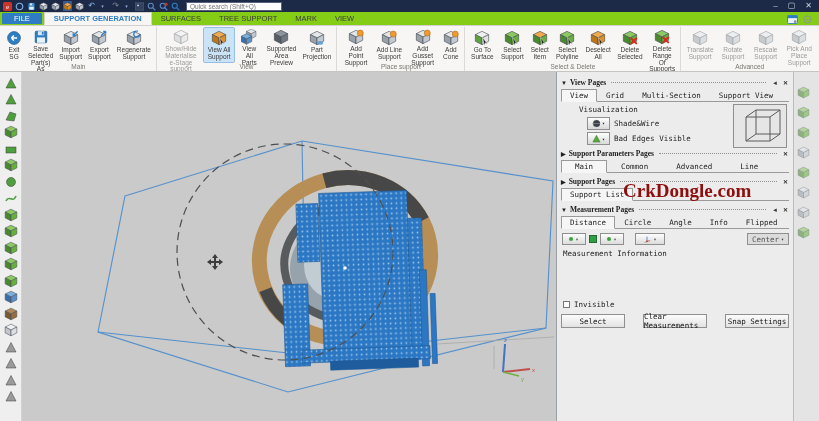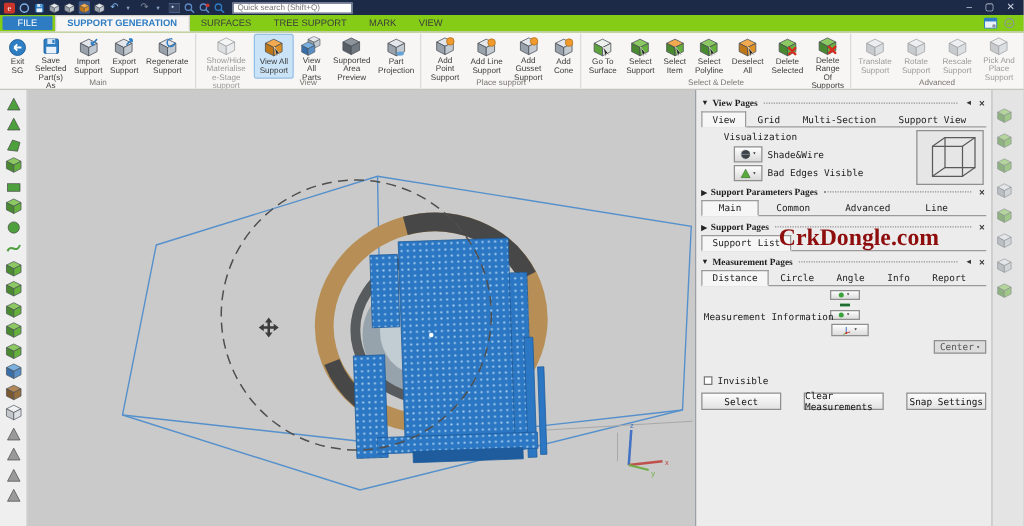--- a/index.html
+++ b/index.html
@@ -73,21 +73,21 @@
   .ptab{padding:1px 8px;font-size:7.5px;color:#222;border:1px solid transparent;margin-bottom:-1px;height:13px;display:flex;align-items:center;}
   .ptab.active{background:#f6f6f6;border:1px solid #9a9a9a;border-bottom:1px solid #f6f6f6;}
   .ptab.spread{padding:1px 13px;}
   .sec{margin-bottom:3px;position:relative;}
   .vizlabel{margin:3px 0 1px 18px;}
   .vizrow{display:flex;align-items:center;gap:4px;margin:2.5px 0 2.5px 2px;height:13px;padding-left:24px;}
   .combobtn{width:23px;height:13px;border:1px solid #8f8f8f;background:linear-gradient(#fefefe,#d9d9d9);
     display:flex;align-items:center;justify-content:center;gap:1px;}
   .combobtn .car{font-size:5px;color:#333;}
   .cubepreview{position:absolute;right:2px;top:27px;width:54px;height:44px;border:1px solid #8f8f8f;background:#e6e6e6;}
-  .mrow{display:flex;align-items:center;gap:3px;margin:3px 0 2px 1px;height:14px;flex-direction:column;}
+  .mrow{display:flex;align-items:center;gap:3px;margin:3px 0 2px 1px;height:14px;}
   .combo{height:12px;border:1px solid #8f8f8f;background:linear-gradient(#fdfdfd,#dcdcdc);
     display:flex;align-items:center;justify-content:center;gap:2px;padding:0 2px;min-width:24px;}
   .combo .car{font-size:5px;color:#444;}
   .combo.center{margin-left:auto;min-width:42px;background:#dcdcdc;color:#555;}
   .dotglyph{width:4px;height:4px;border-radius:50%;background:#3aa23a;}
   .swatch{width:8px;height:8px;background:#2f9e47;border:1px solid #1f6e31;}
   .infolabel{margin:3px 0 0 2px;}
   .spacer38{height:38px;}
   .cbrow{display:flex;align-items:center;gap:4px;margin:3px 0 0 2px;height:11px;}
   .cbbox{width:7px;height:7px;border:1px solid #777;background:#fff;}
@@ -748,21 +748,21 @@
         <span>Measurement Pages</span>
         <span class="leader"></span>
         <span class="hico">◄</span>
         <span class="hico">✕</span>
       </div>
       <div class="ptabs" id="mp-tabs">
           <span class="ptab active">Distance</span>
           <span class="ptab">Circle</span>
           <span class="ptab">Angle</span>
           <span class="ptab">Info</span>
-          <span class="ptab">Report</span>
+          <span class="ptab">Flipped</span>
         </div>
       <div class="mrow">
         <span class="combo">
             <span class="dotglyph"></span>
             <span class="car">▾</span>
           </span>
         <span class="swatch"></span>
         <span class="combo">
             <span class="dotglyph"></span>
             <span class="car">▾</span>

